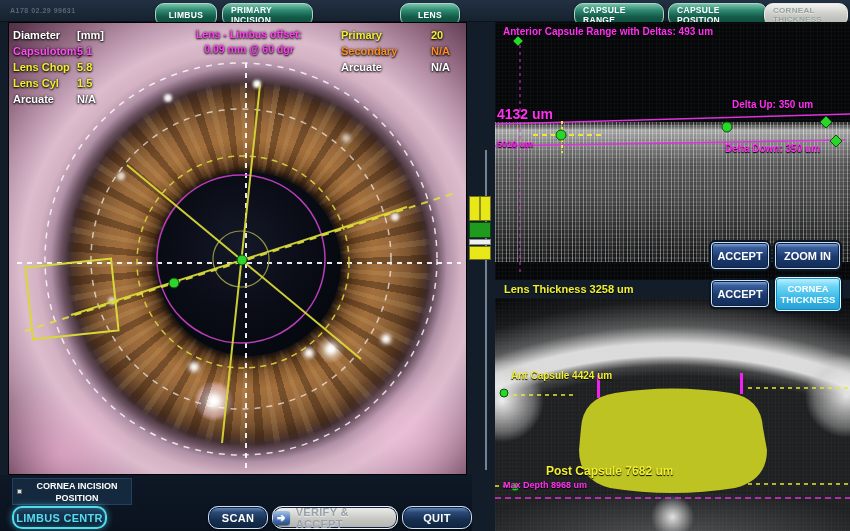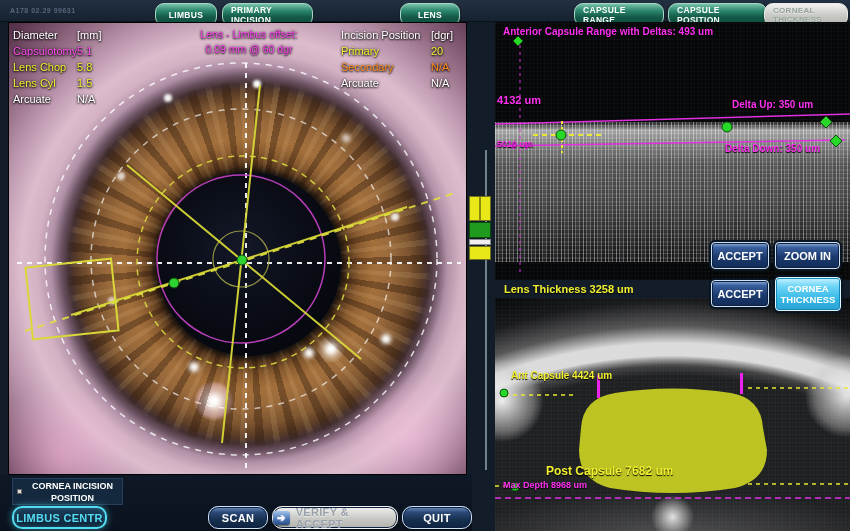--- a/index.html
+++ b/index.html
@@ -43,21 +43,21 @@
   .glints { position:absolute; left:-3px; top:-3px; width:6px; height:6px; border-radius:50%; background:transparent;
     box-shadow:
       159px 75px 3px 1px rgba(255,255,255,.95), 248px 61px 3px 1px #fff,
       337px 115px 4px 1px rgba(255,255,255,.75), 386px 194px 3px 1px rgba(255,255,255,.85),
       377px 316px 4px 2px #fff, 300px 330px 4px 2px #fff,
       185px 344px 4px 2px #fff, 103px 278px 3px 1px rgba(255,255,255,.7),
       112px 153px 3px 1px rgba(255,255,255,.75), 205px 378px 5px 3px #fff,
       322px 326px 4px 2px #fff; }
   .eye-overlay { position:absolute; left:0; top:0; }
 
-  .panel-label { position:absolute; font-weight:normal; font-size:11px; line-height:16px; text-shadow:0 1px 2px #000,0 0 3px rgba(0,0,0,.8); white-space:nowrap; }
+  .panel-label { position:absolute; font-weight:bold; font-size:11px; line-height:16px; text-shadow:0 1px 2px #000,0 0 3px rgba(0,0,0,.8); white-space:nowrap; }
   .dtable { left:4px; top:4px; }
   .itable { left:332px; top:4px; }
   .trow { display:flex; }
   .dtable .tlab { width:60px; } .dtable .tval { padding-left:4px; }
   .itable .tlab { width:86px; } .itable .tval { padding-left:4px; }
   .c-white { color:#ffffff; } .c-magenta { color:#ff4df0; } .c-yellow { color:#f0f030; } .c-orange { color:#ff8c1e; }
   .offset-label { left:150px; top:4px; width:180px; text-align:center; color:#ff40f0; font-size:10.5px; line-height:15px; }
 
   
   .oct { position:absolute; background:#060709; overflow:hidden; }
@@ -76,21 +76,21 @@
     background:
       radial-gradient(circle 30px at 50% 94%, rgba(255,255,255,.85), transparent 72%),
       radial-gradient(ellipse 300px 70px at 50% 104%, rgba(205,205,205,.3), transparent 72%),
       radial-gradient(circle 55px at 2% 44%, rgba(248,248,248,.95), rgba(200,200,200,.4) 58%, transparent 76%),
       radial-gradient(circle 55px at 99% 42%, rgba(242,242,242,.9), rgba(200,200,200,.4) 58%, transparent 76%),
       radial-gradient(ellipse 600px 500px at 50% 175%, rgba(145,145,145,.18) 0 69%, transparent 70%),
       radial-gradient(ellipse 600px 500px at 50% 175%, transparent 0 66%, rgba(130,130,130,.35) 68%, rgba(242,242,242,.9) 70% 72.5%, rgba(165,165,165,.5) 76%, rgba(80,80,80,.25) 81%, transparent 87%); }
   .oct svg { position:absolute; left:0; top:0; }
   .olabel { position:absolute; font-weight:bold; white-space:nowrap; text-shadow:0 1px 1px #000; }
   .ot-title { left:8px; top:4px; font-size:10px; color:#ff30f0; }
-  .ot-d1 { left:2px; top:72px; font-size:11px; color:#ff30f0; }
+  .ot-d1 { left:2px; top:84px; font-size:14px; color:#ff30f0; }
   .ot-d2 { left:2px; top:117px; font-size:9px; color:#ff30f0; }
   .ot-up { left:237px; top:77px; font-size:10px; color:#ff30f0; }
   .ot-down { left:230px; top:121px; font-size:10px; color:#ff30f0; }
   .lens-thickness { position:absolute; left:504px; top:283px; font-size:11px; font-weight:bold; color:#f0f030; text-shadow:0 1px 1px #000; }
   .ob-ant { left:16px; top:72px; font-size:10px; color:#f0f030; }
   .ob-post { left:17px; top:166px; font-size:12px; color:#f0f030;margin-left:34px; }
   .ob-max { left:8px; top:182px; font-size:9px; color:#ff30f0; }
 
   
   .depth-line { position:absolute; left:485px; top:150px; width:2px; height:320px; background:rgba(150,165,180,.75); }
@@ -106,21 +106,21 @@
     background:linear-gradient(180deg,#8fb2dc 0%,#3a5f9e 18%,#1b3a6e 55%,#122c58 100%);
     box-shadow:inset 0 0 0 1px #0d2142, 0 0 0 2px #0a1524, 0 2px 3px rgba(0,0,0,.55);
     display:flex; align-items:center; justify-content:center; cursor:pointer; }
   .cyanbtn { position:absolute; border-radius:4px; border:1px solid #dff6ff; color:#fff; font-weight:bold; font-size:9.5px;
     background:linear-gradient(180deg,#c8f2ff 0%,#6fd6f6 25%,#31b4e4 70%,#2aa0d4 100%);
     box-shadow:inset 0 0 0 1px #1888b8, 0 0 0 2px #0a1524, 0 2px 3px rgba(0,0,0,.55);
     display:flex; align-items:center; justify-content:center; text-align:center; line-height:1.2; padding:2px; cursor:pointer; }
 
   
   .footer-bg { position:absolute; left:0; top:475px; width:472px; height:56px; background:linear-gradient(180deg,#0e1826,#0a121e); }
-  .cip-box { position:absolute; left:12px; top:478px; width:111px; height:27px; background:#15293e; border:1px solid #24405e;
+  .cip-box { position:absolute; left:12px; top:478px; width:120px; height:27px; background:#15293e; border:1px solid #24405e;
     color:#fff; font-size:9px; font-weight:bold; text-align:center; line-height:1.35; padding:1px 1px 1px 11px; }
   .cip-check { position:absolute; left:4px; top:10px; width:5px; height:5px; background:#ddd; border:1px solid #666; }
   .fbtn { position:absolute; top:506px; height:23px; border-radius:10px; border:1px solid #cfe2f4; color:#fff; font-weight:bold; font-size:11px;
     background:linear-gradient(180deg,#6d90c0 0%,#2c4a78 25%,#16304f 60%,#0f2440 100%);
     box-shadow:inset 0 0 0 1px #0d2142, 0 1px 2px rgba(0,0,0,.6);
     display:flex; align-items:center; justify-content:center; letter-spacing:.3px; cursor:pointer; }
   .fbtn.active-cyan { background:linear-gradient(180deg,#1c3c58,#0e2438); border:2px solid #52dcf2; color:#54dcf2;
     box-shadow:0 0 7px rgba(80,220,240,.55), inset 0 0 4px rgba(80,220,240,.3); }
   .fbtn.silver { background:linear-gradient(180deg,#f0f0ee,#c8c8c4 55%,#b2b2ae); border:1px solid #f2f2f0; color:#99a1ab; text-shadow:0 1px 1px rgba(255,255,255,.6); }
   .arrow-chip { width:17px; height:14px; border-radius:3px; margin-right:6px; font-size:10px; line-height:13px; text-align:center; color:#fff;
@@ -186,24 +186,20 @@
         <span class="tval c-white">N/A</span>
       </div>
     </div>
 
     <div class="panel-label offset-label">
       <div>Lens - Limbus offset:</div>
       <div>0.09 mm @ 60 dgr</div>
     </div>
 
     <div class="panel-label itable">
-      <div class="trow">
-        <span class="tlab c-white">Incision Position</span>
-        <span class="tval c-white">[dgr]</span>
-      </div>
       <div class="trow">
         <span class="tlab c-yellow">Primary</span>
         <span class="tval c-yellow">20</span>
       </div>
       <div class="trow">
         <span class="tlab c-orange">Secondary</span>
         <span class="tval c-orange">N/A</span>
       </div>
       <div class="trow">
         <span class="tlab c-white">Arcuate</span>

